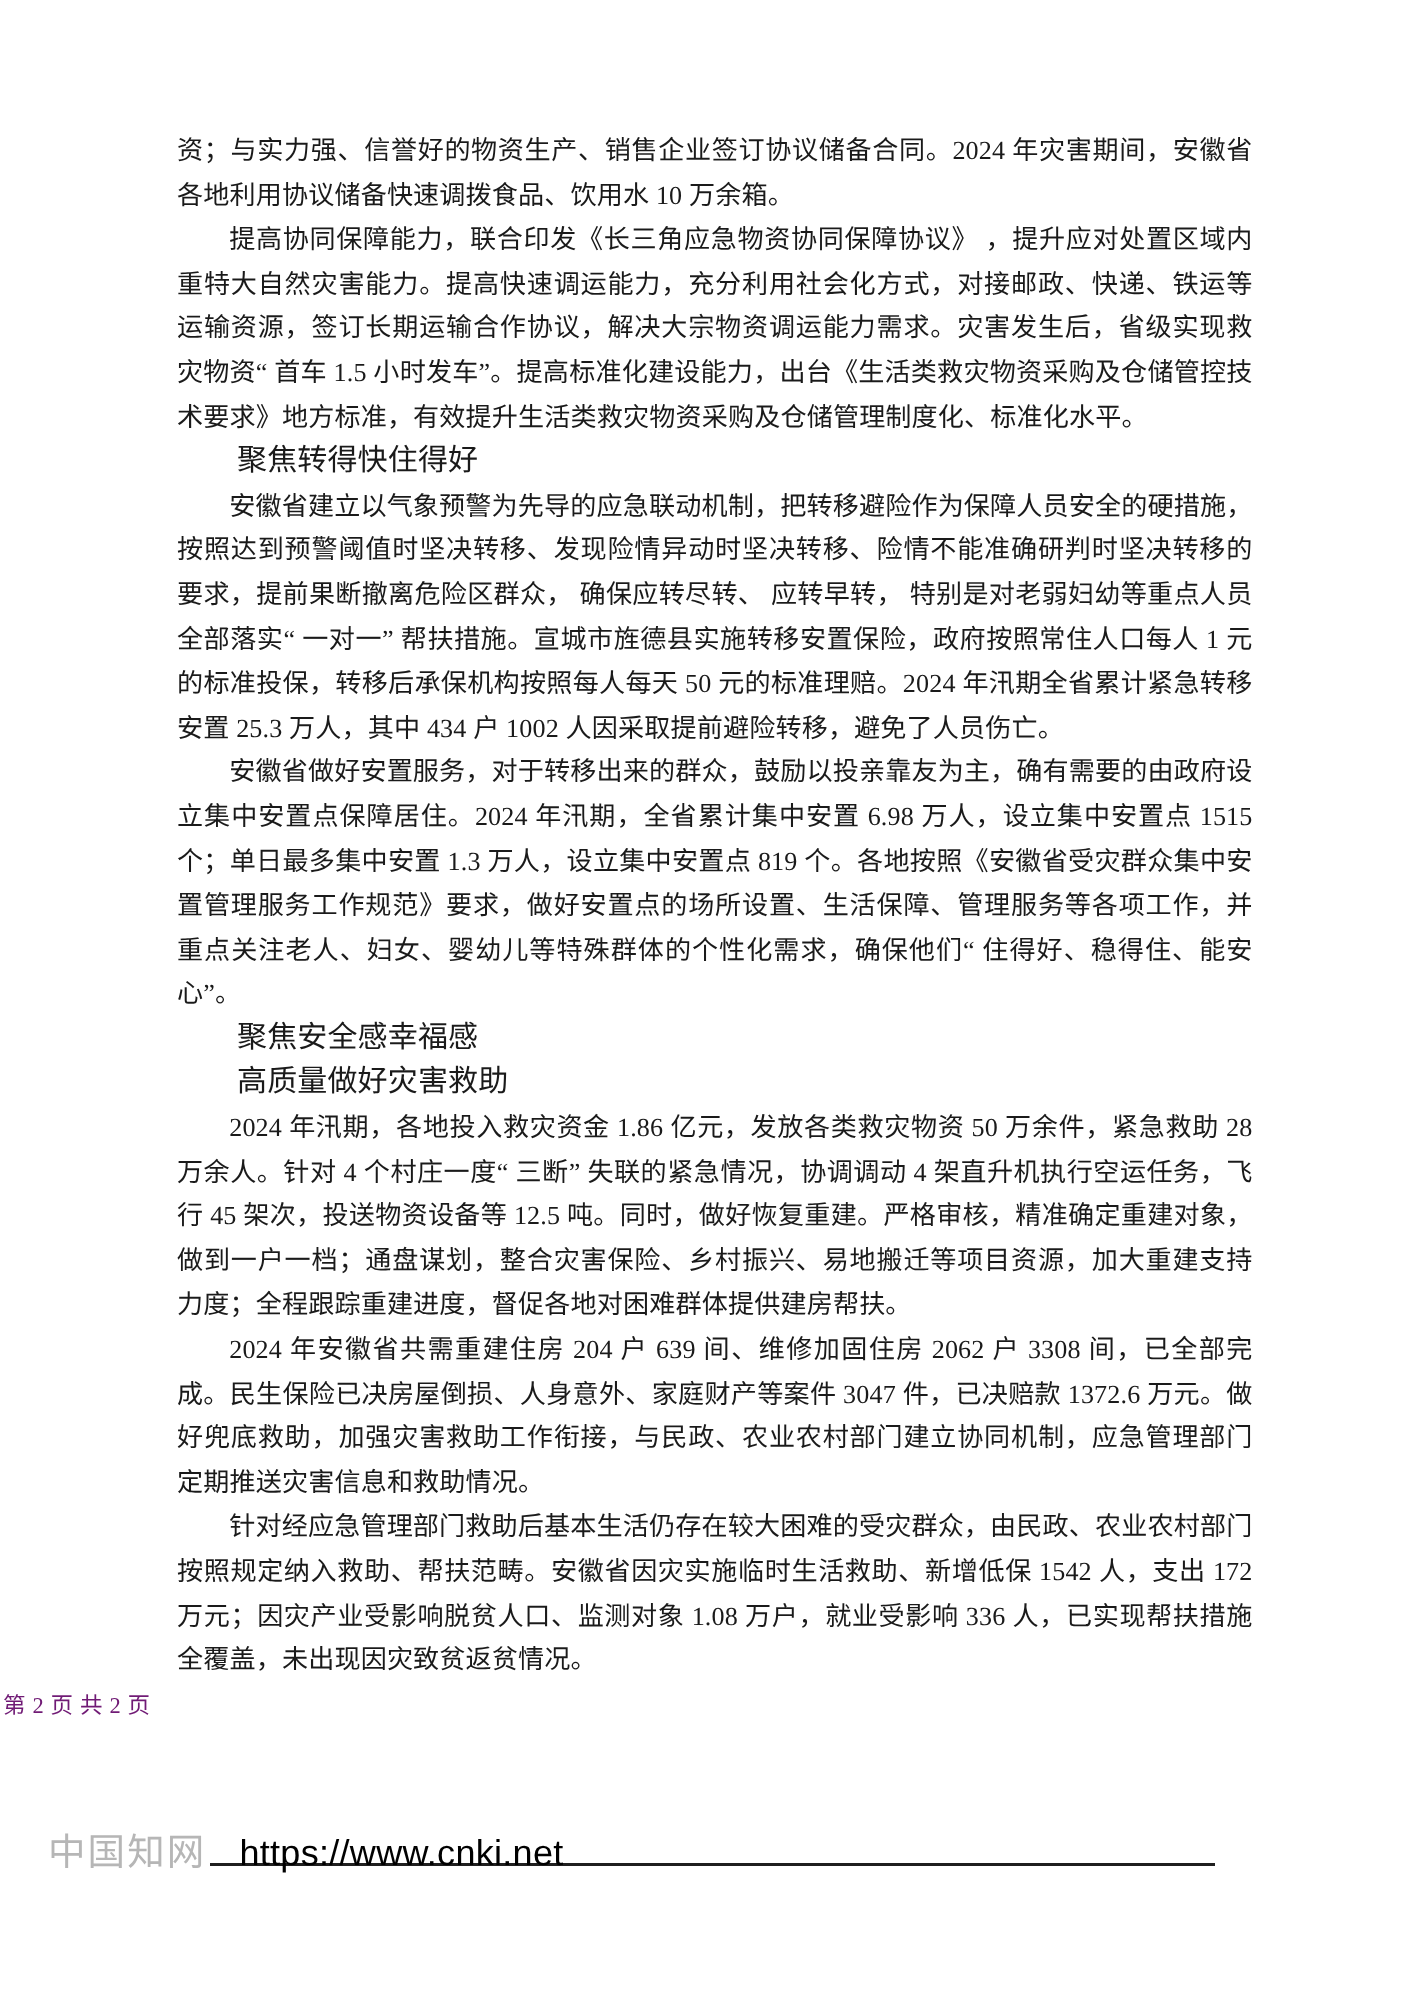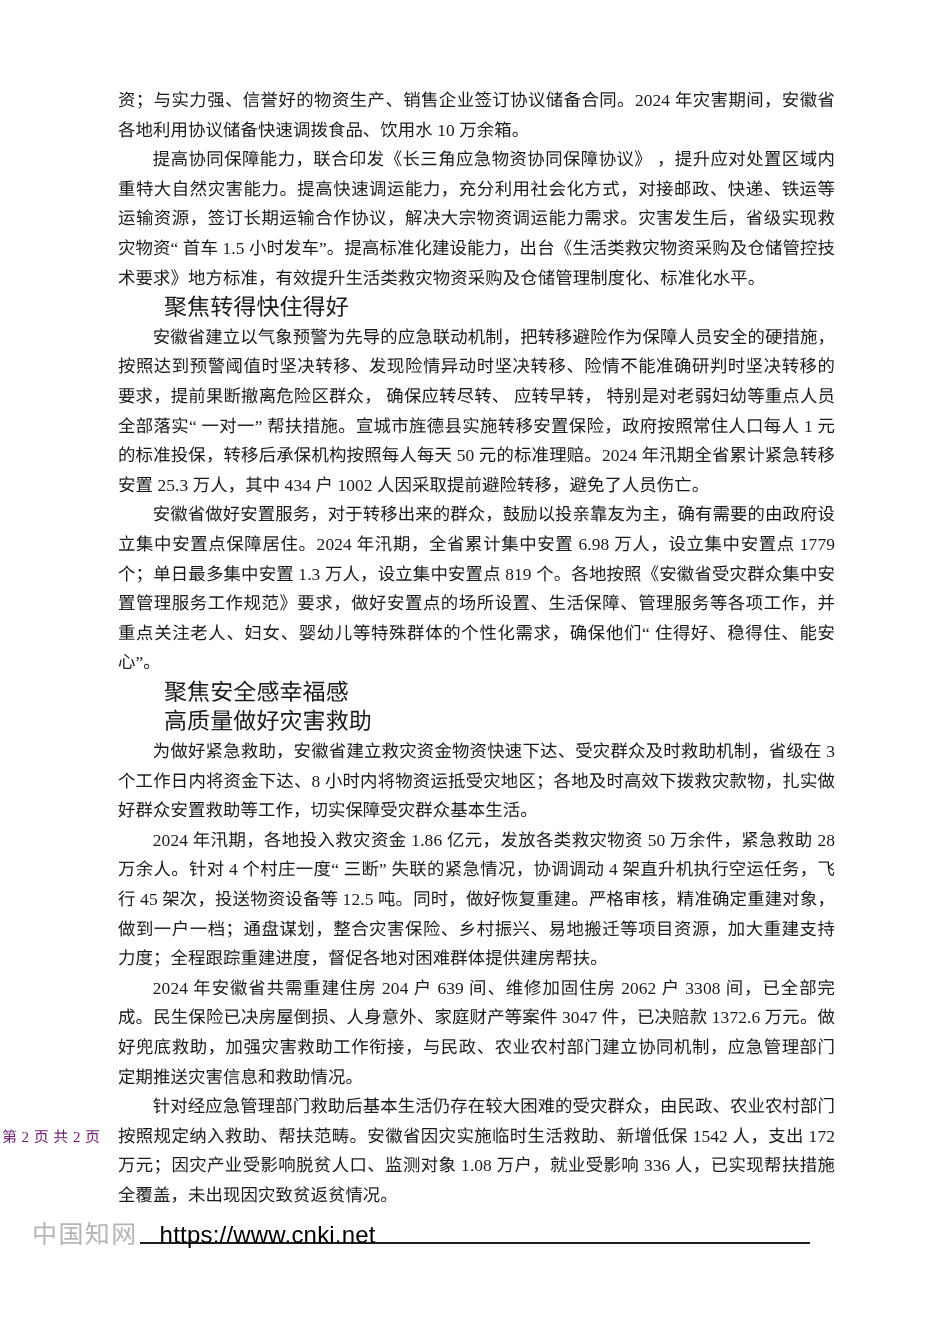--- a/index.html
+++ b/index.html
@@ -41,21 +41,21 @@
     word-break: break-all;
     font-family: "Liberation Serif", "DejaVu Serif", serif;
   }
 
   .para.continuation {
     text-indent: 0;
   }
 
   .heading {
     margin: 0;
-    font-size: 23px;
+    font-size: 20px;
     line-height: 29.6px;
     text-indent: 2em;
     font-weight: 400;
     letter-spacing: 0.1px;
     font-family: Liberation Sans, sans-serif;
   }
 
   
   .page-number {
     position: absolute;
@@ -116,27 +116,26 @@
 
     <p class="para continuation">资；与实力强、信誉好的物资生产、销售企业签订协议储备合同。2024 年灾害期间，安徽省各地利用协议储备快速调拨食品、饮用水 10 万余箱。</p>
 
     <p class="para">提高协同保障能力，联合印发《长三角应急物资协同保障协议》 ，提升应对处置区域内重特大自然灾害能力。提高快速调运能力，充分利用社会化方式，对接邮政、快递、铁运等运输资源，签订长期运输合作协议，解决大宗物资调运能力需求。灾害发生后，省级实现救灾物资“ 首车 1.5 小时发车”。提高标准化建设能力，出台《生活类救灾物资采购及仓储管控技术要求》地方标准，有效提升生活类救灾物资采购及仓储管理制度化、标准化水平。</p>
 
     <p class="heading">聚焦转得快住得好</p>
 
 
     <p class="para">安徽省建立以气象预警为先导的应急联动机制，把转移避险作为保障人员安全的硬措施，按照达到预警阈值时坚决转移、发现险情异动时坚决转移、险情不能准确研判时坚决转移的要求，提前果断撤离危险区群众， 确保应转尽转、 应转早转， 特别是对老弱妇幼等重点人员全部落实“ 一对一” 帮扶措施。宣城市旌德县实施转移安置保险，政府按照常住人口每人 1 元的标准投保，转移后承保机构按照每人每天 50 元的标准理赔。2024 年汛期全省累计紧急转移安置 25.3 万人，其中 434 户 1002 人因采取提前避险转移，避免了人员伤亡。</p>
 
-    <p class="para">安徽省做好安置服务，对于转移出来的群众，鼓励以投亲靠友为主，确有需要的由政府设立集中安置点保障居住。2024 年汛期，全省累计集中安置 6.98 万人，设立集中安置点 1779 个；单日最多集中安置 1.3 万人，设立集中安置点 819 个。各地按照《安徽省受灾群众集中安置管理服务工作规范》要求，做好安置点的场所设置、生活保障、管理服务等各项工作，并重点关注老人、妇女、婴幼儿等特殊群体的个性化需求，确保他们“ 住得好、稳得住、能安心”。</p>
+    <p class="para">安徽省做好安置服务，对于转移出来的群众，鼓励以投亲靠友为主，确有需要的由政府设立集中安置点保障居住。2024 年汛期，全省累计集中安置 6.98 万人，设立集中安置点 1515 个；单日最多集中安置 1.3 万人，设立集中安置点 819 个。各地按照《安徽省受灾群众集中安置管理服务工作规范》要求，做好安置点的场所设置、生活保障、管理服务等各项工作，并重点关注老人、妇女、婴幼儿等特殊群体的个性化需求，确保他们“ 住得好、稳得住、能安心”。</p>
 
     <p class="heading">聚焦安全感幸福感</p>
 
     <p class="heading">高质量做好灾害救助</p>
 
-    <p class="para">为做好紧急救助，安徽省建立救灾资金物资快速下达、受灾群众及时救助机制，省级在 3 个工作日内将资金下达、8 小时内将物资运抵受灾地区；各地及时高效下拨救灾款物，扎实做好群众安置救助等工作，切实保障受灾群众基本生活。</p>
 
     <p class="para">2024 年汛期，各地投入救灾资金 1.86 亿元，发放各类救灾物资 50 万余件，紧急救助 28 万余人。针对 4 个村庄一度“ 三断” 失联的紧急情况，协调调动 4 架直升机执行空运任务，飞行 45 架次，投送物资设备等 12.5 吨。同时，做好恢复重建。严格审核，精准确定重建对象，做到一户一档；通盘谋划，整合灾害保险、乡村振兴、易地搬迁等项目资源，加大重建支持力度；全程跟踪重建进度，督促各地对困难群体提供建房帮扶。</p>
 
     <p class="para">2024 年安徽省共需重建住房 204 户 639 间、维修加固住房 2062 户 3308 间，已全部完成。民生保险已决房屋倒损、人身意外、家庭财产等案件 3047 件，已决赔款 1372.6 万元。做好兜底救助，加强灾害救助工作衔接，与民政、农业农村部门建立协同机制，应急管理部门定期推送灾害信息和救助情况。</p>
 
     <p class="para">针对经应急管理部门救助后基本生活仍存在较大困难的受灾群众，由民政、农业农村部门按照规定纳入救助、帮扶范畴。安徽省因灾实施临时生活救助、新增低保 1542 人，支出 172 万元；因灾产业受影响脱贫人口、监测对象 1.08 万户，就业受影响 336 人，已实现帮扶措施全覆盖，未出现因灾致贫返贫情况。</p>
 
   </div>
 
   <div class="page-number">

